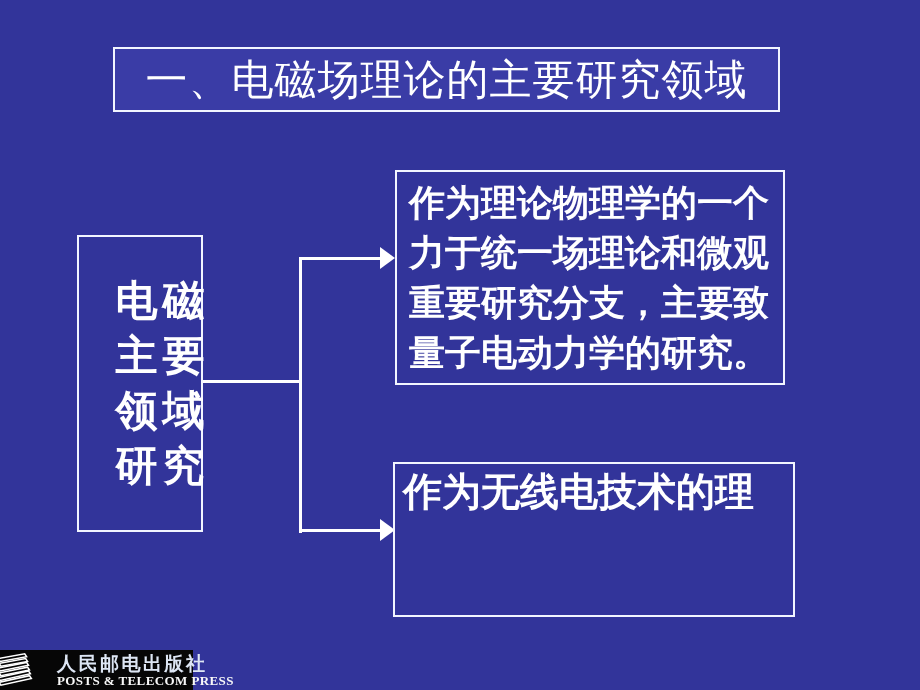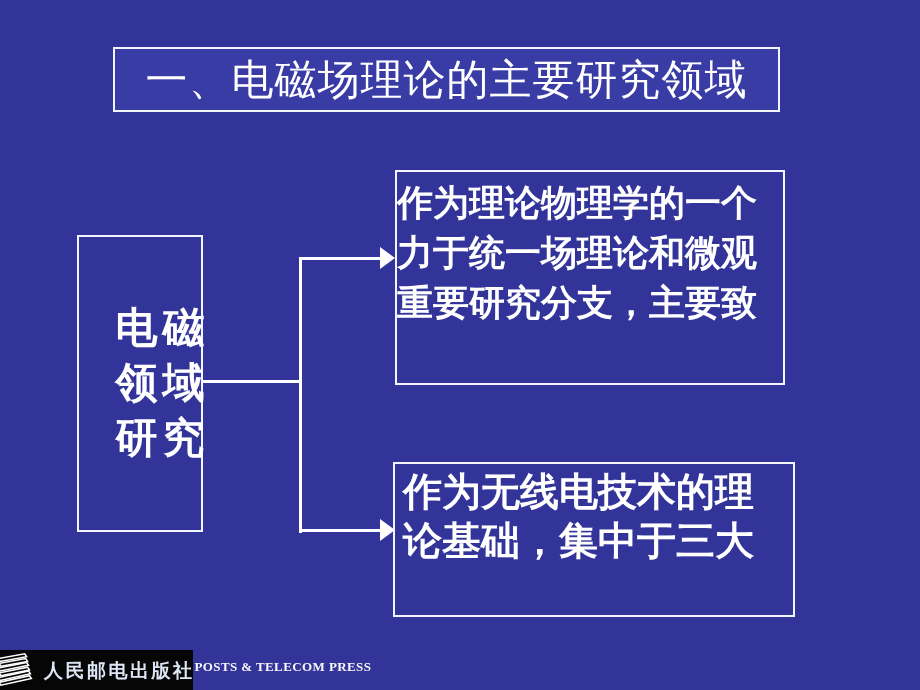--- a/index.html
+++ b/index.html
@@ -76,21 +76,21 @@
 
   
   .branch-box {
     position: absolute;
     border: 2px solid var(--border);
     font-weight: bold;
   }
   .branch-top-box {
     left: 395px; top: 170px;
     width: 390px; height: 215px;
-    padding: 6px 4px 0 0;
+    padding: 6px 4px 0 12px;
   }
   .branch-top-box .branch-line {
     font-size: 36px;
     line-height: 50px;
     white-space: nowrap;
   }
   .branch-bottom-box {
     left: 393px; top: 462px;
     width: 402px; height: 155px;
     padding: 3px 16px 0 8px;
@@ -104,21 +104,21 @@
   
   .logo-bar {
     position: absolute;
     left: 0; top: 650px;
     width: 193px; height: 40px;
     background: var(--logo-bg);
     display: flex;
     align-items: center;
   }
   .logo-mark { width: 38px; height: 38px; flex: 0 0 38px; }
-  .logo-text-col { display: flex; justify-content: center; margin-left: 6px; }
+  .logo-text-col { display: flex; flex-direction: column; justify-content: center; margin-left: 19px; }
   .logo-cn {
     color: var(--logo-cn);
     font-size: 19px;
     font-weight: bold;
     letter-spacing: 2.5px;
     line-height: 21px;
     white-space: nowrap;
   }
   .logo-en {
     color: var(--logo-en);
@@ -134,40 +134,41 @@
 <body>
 
 <div class="slide">
 
   <div class="title-box">
     <span class="title-text">一、电磁场理论的主要研究领域</span>
   </div>
 
   <div class="root-box">
     <div class="root-line">电磁</div>
+    <div class="root-line">主要</div>
     <div class="root-line">领域</div>
     <div class="root-line">研究</div>
   </div>
 
   <div class="conn conn-stem"></div>
   <div class="conn conn-vert"></div>
   <div class="conn conn-top"></div>
   <div class="conn conn-bottom"></div>
   <div class="arrowhead arrowhead-top"></div>
   <div class="arrowhead arrowhead-bottom"></div>
 
   <div class="branch-box branch-top-box">
     <div class="branch-line">作为理论物理学的一个</div>
     <div class="branch-line">力于统一场理论和微观</div>
     <div class="branch-line">重要研究分支，主要致</div>
+    <div class="branch-line">量子电动力学的研究。</div>
   </div>
 
   <div class="branch-box branch-bottom-box">
     <div class="branch-line">作为无线电技术的理</div>
-    <div class="branch-line">论基础，集中于三大</div>
   </div>
 
   <div class="logo-bar">
     <svg class="logo-mark" viewBox="0 0 40 40" xmlns="http://www.w3.org/2000/svg" aria-hidden="true">
       <rect x="0" y="0" width="40" height="40" fill="#060606"></rect>
       <g stroke="#FFFFFF" stroke-width="1.6" fill="none">
         <path d="M-2 8  L26 3  L28 6  L0 11 Z"></path>
         <path d="M-1 13 L27 8  L29 11 L1 16 Z"></path>
         <path d="M-2 18 L28 12 L30 15 L0 21 Z"></path>
         <path d="M-1 23 L29 17 L31 20 L1 26 Z"></path>

